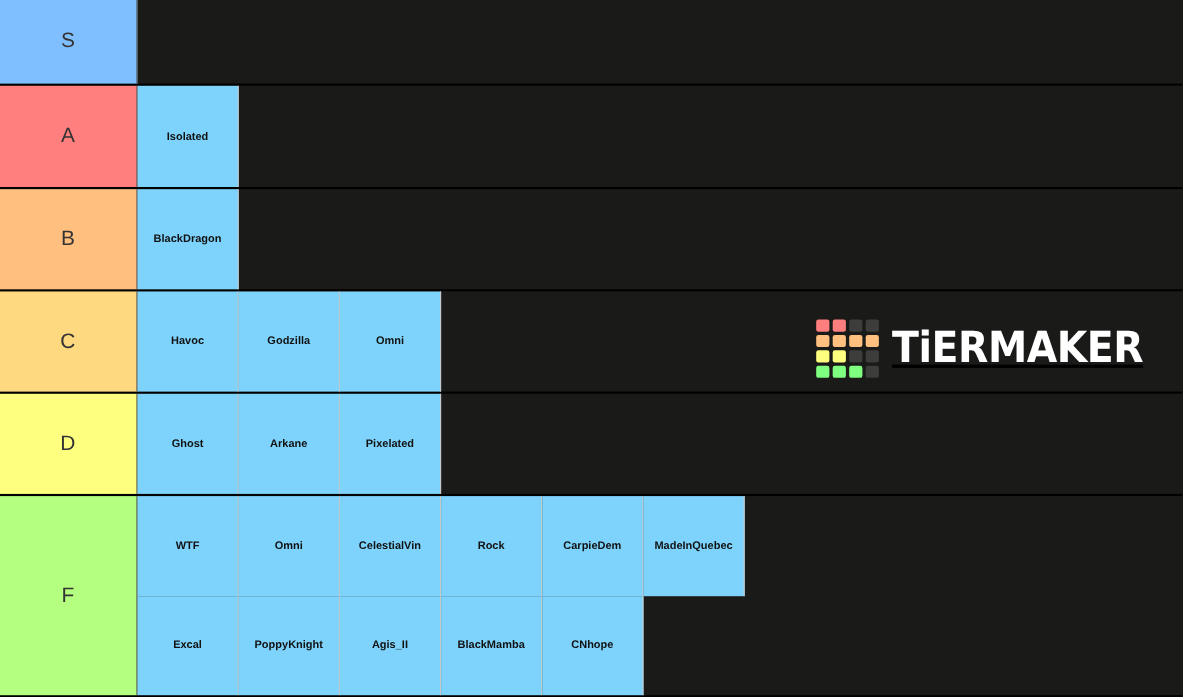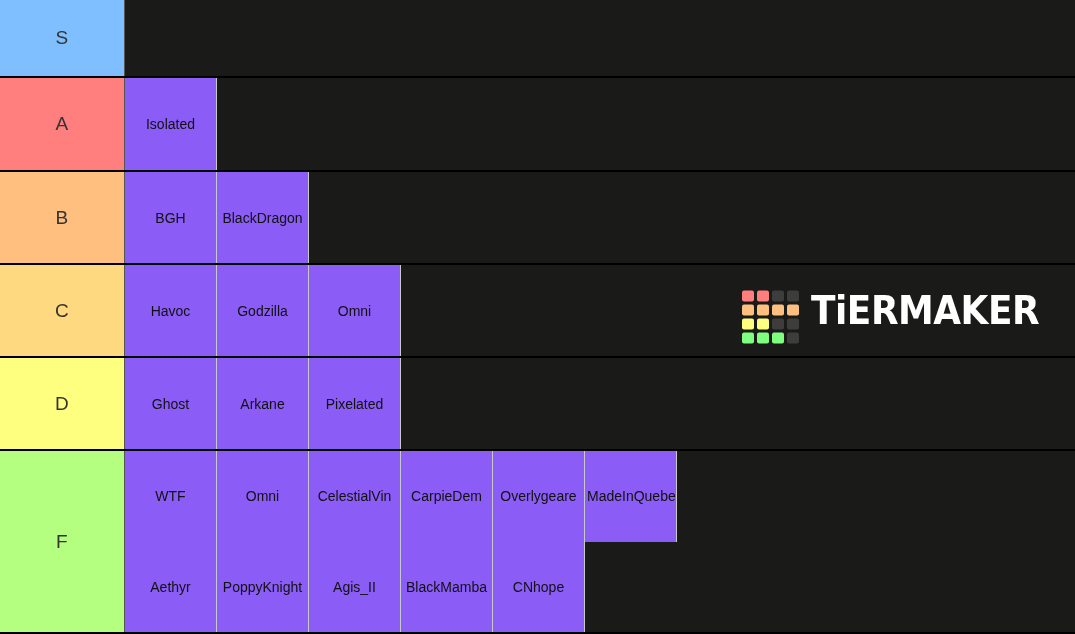--- a/index.html
+++ b/index.html
@@ -57,24 +57,24 @@
   }
 
   .item-line {
     display: flex;
     flex: 1 1 0;
     min-height: 0;
     align-items: stretch;
   }
 
   .tier-item {
-    background: #8b5cf6;
+    background: #7dd3fc;
     color: #111111;
-    font-size: 14px;
-    font-weight: normal;
+    font-size: 10px;
+    font-weight: bold;
     font-family: "Liberation Sans", sans-serif;
     display: flex;
     align-items: center;
     justify-content: center;
     border-right: 1px solid #c8c8c8;
     overflow: hidden;
     white-space: nowrap;
     flex: 0 0 auto;
     width: 92px;
     text-overflow: clip;
@@ -90,22 +90,24 @@
     padding: 0 2px;
   }
 
   
   .logo {
     position: absolute;
     right: 16px;
     top: 50%;
     transform: translateY(-50%);
     display: flex;
+    align-items: center;
     gap: 12px;
     pointer-events: none;
+    text-decoration: underline;
   }
 
   .logo-grid {
     display: grid;
     grid-template-columns: repeat(4, 12px);
     grid-template-rows: repeat(4, 11px);
     gap: 3px;
   }
 
   .logo-cell { width: 12px; height: 11px; border-radius: 2px; }
@@ -141,23 +143,20 @@
             <span>Isolated</span>
           </div>
         </div>
       </div>
     </div>
     <div class="tier-row" style="height: 93px;">
       <div class="tier-label" style="background: rgb(255, 191, 127);">B</div>
       <div class="tier-items">
         <div class="item-line">
           <div class="tier-item">
-            <span>BGH</span>
-          </div>
-          <div class="tier-item">
             <span>BlackDragon</span>
           </div>
         </div>
       </div>
     </div>
     <div class="tier-row" style="height: 93px;">
       <div class="tier-label" style="background: rgb(255, 217, 127);">C</div>
       <div class="tier-items">
         <div class="item-line">
           <div class="tier-item">
@@ -195,32 +194,32 @@
           <div class="tier-item">
             <span>WTF</span>
           </div>
           <div class="tier-item">
             <span>Omni</span>
           </div>
           <div class="tier-item">
             <span>CelestialVin</span>
           </div>
           <div class="tier-item">
+            <span>Rock</span>
+          </div>
+          <div class="tier-item">
             <span>CarpieDem</span>
           </div>
           <div class="tier-item">
-            <span>Overlygeare</span>
-          </div>
-          <div class="tier-item">
             <span>MadeInQuebec</span>
           </div>
         </div>
         <div class="item-line">
           <div class="tier-item">
-            <span>Aethyr</span>
+            <span>Excal</span>
           </div>
           <div class="tier-item">
             <span>PoppyKnight</span>
           </div>
           <div class="tier-item">
             <span>Agis_II</span>
           </div>
           <div class="tier-item">
             <span>BlackMamba</span>
           </div>

